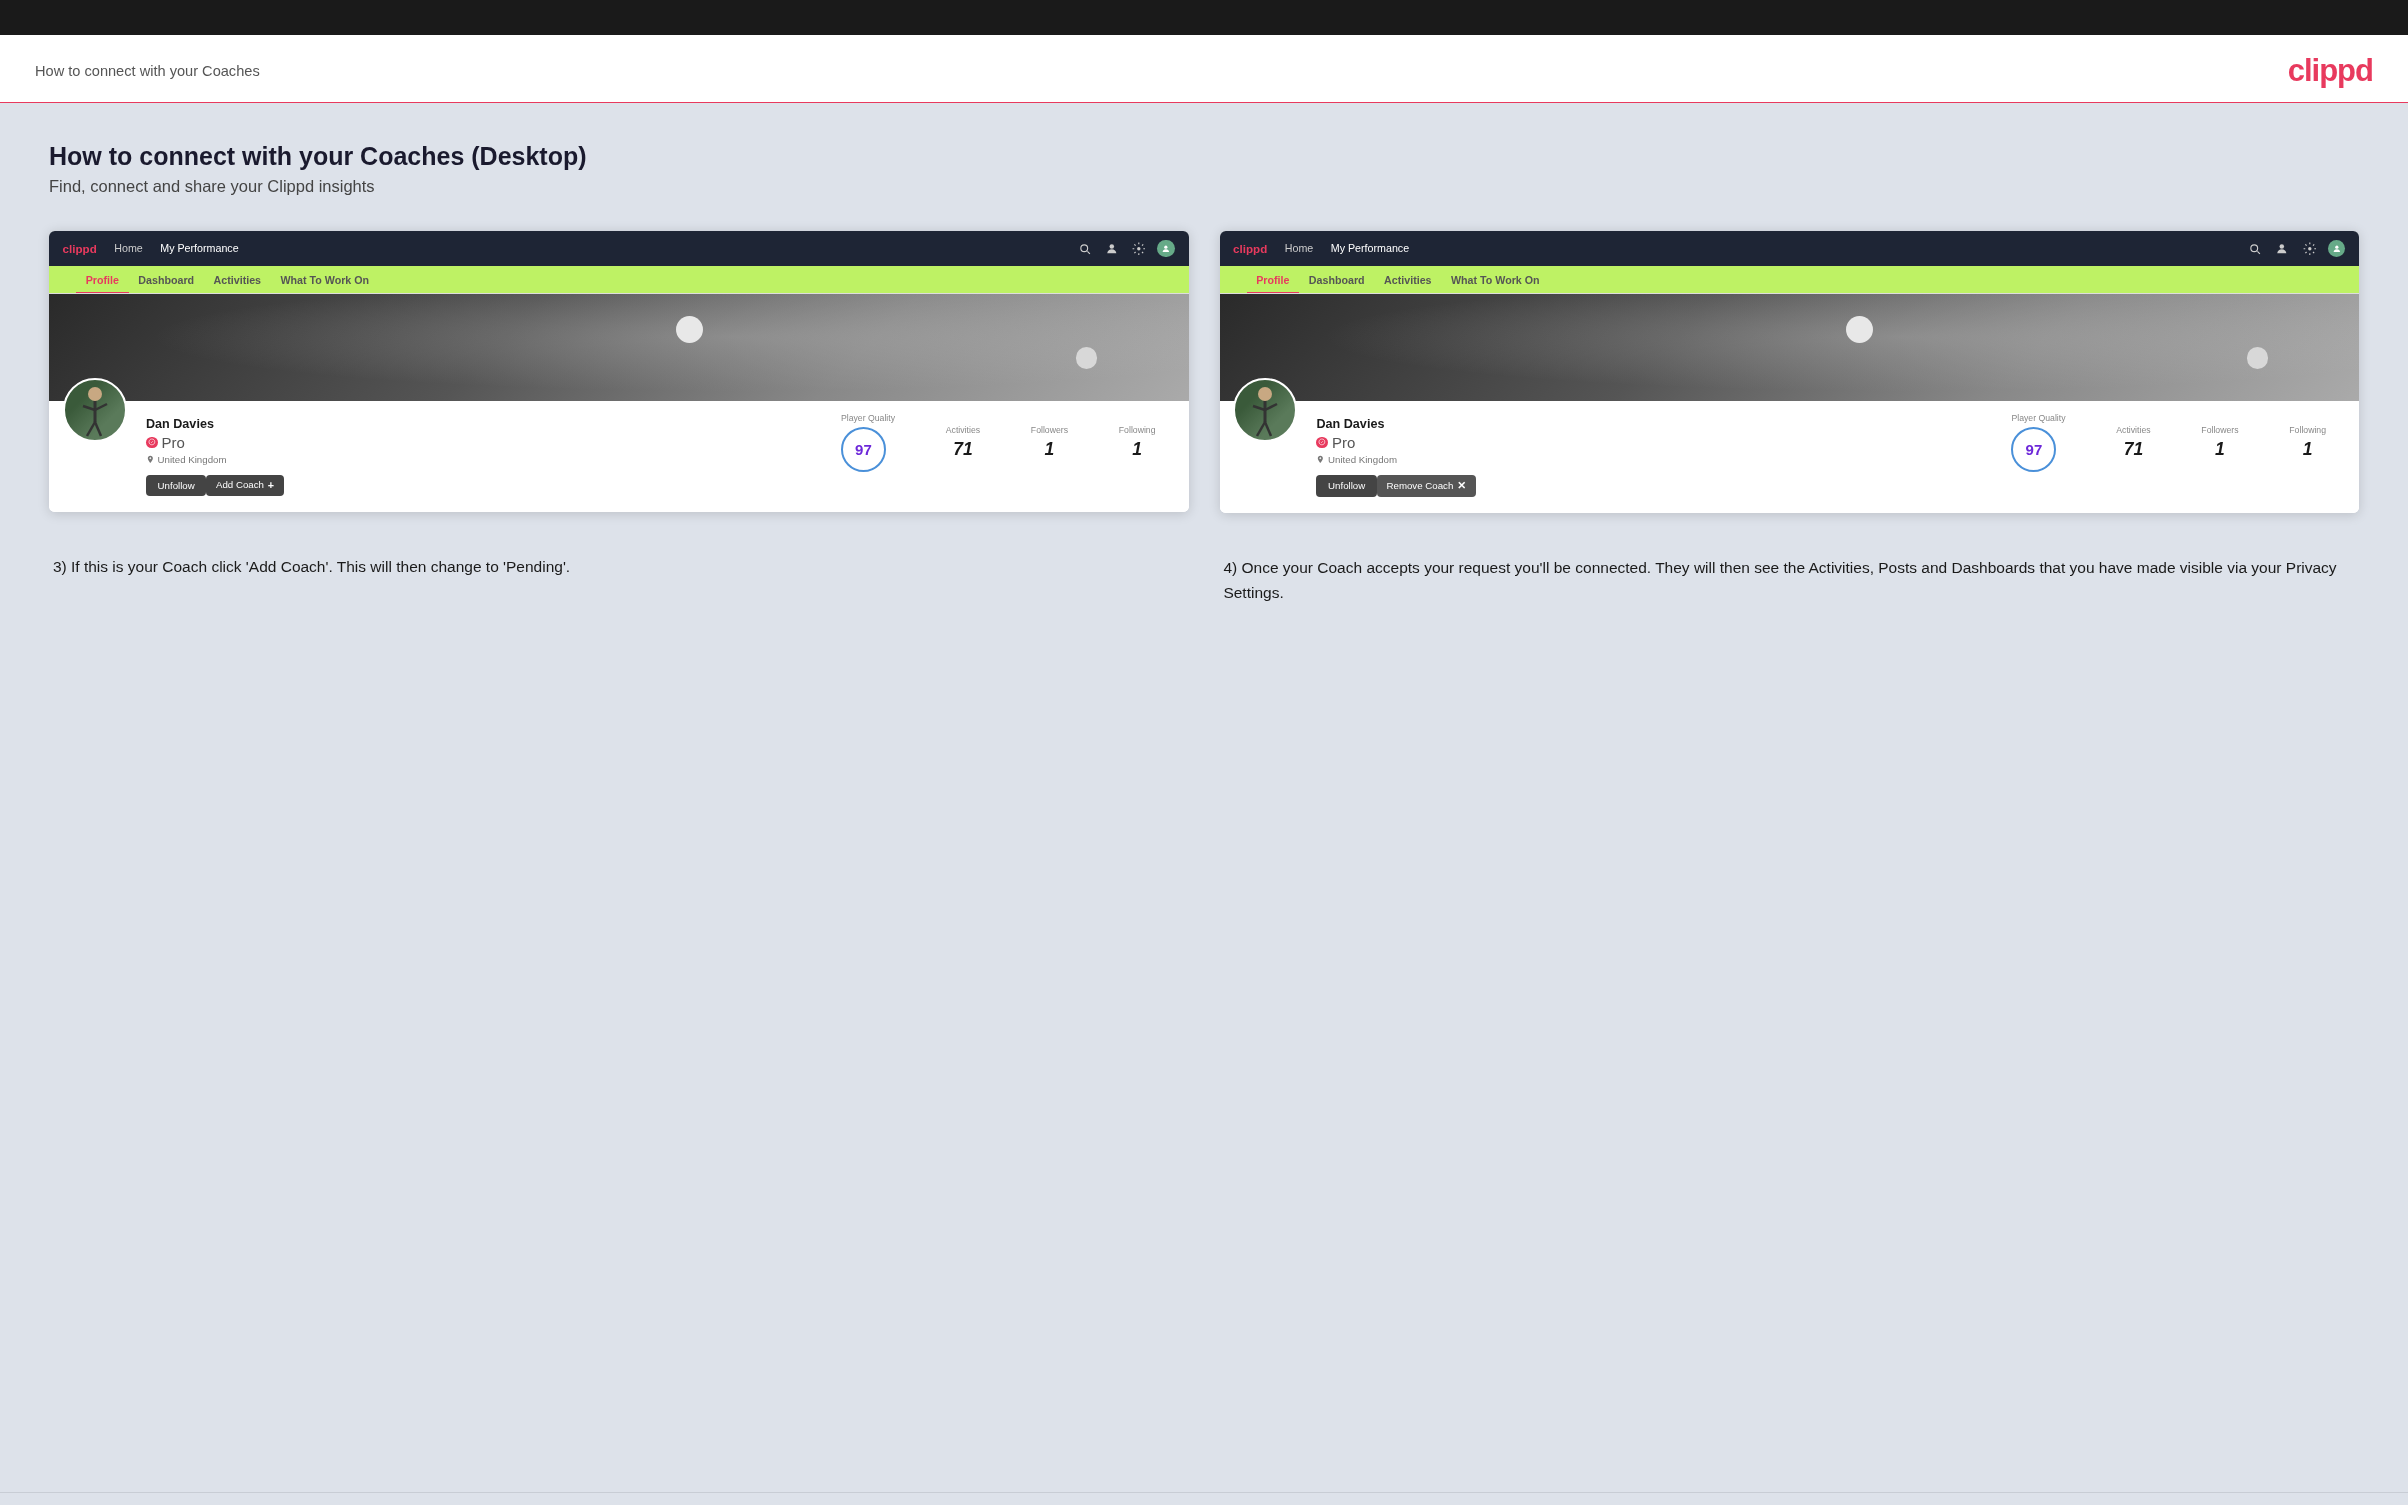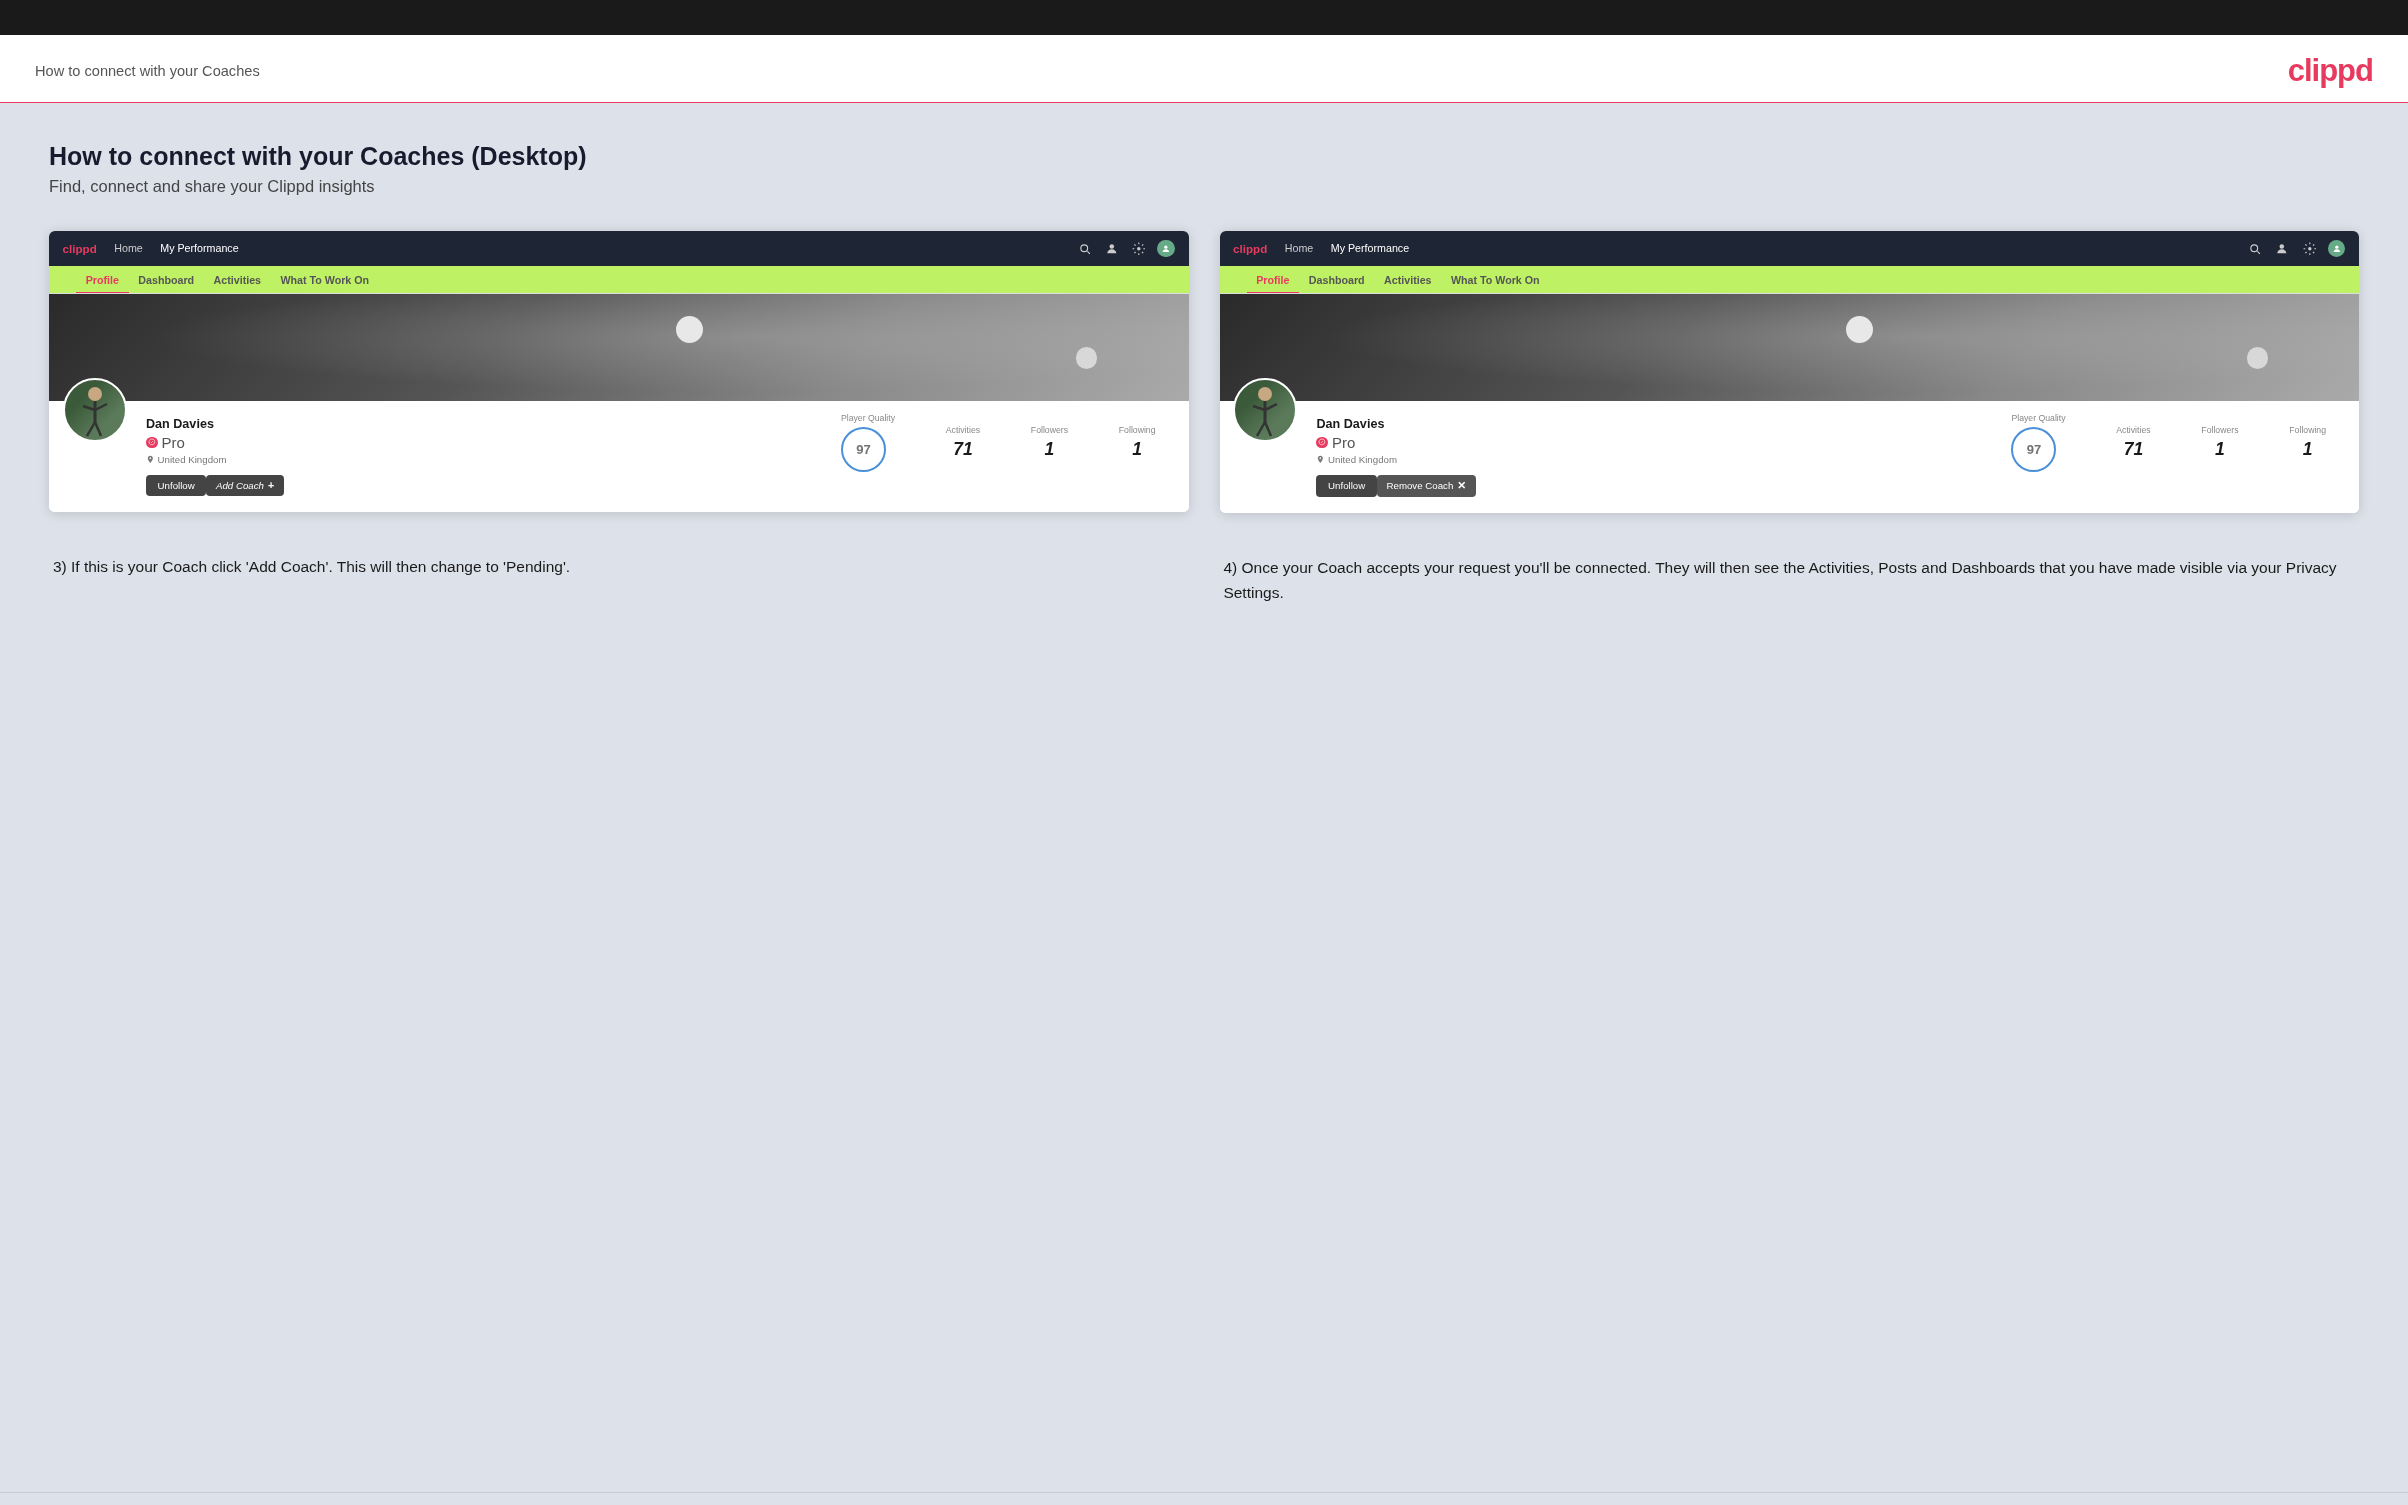--- a/index.html
+++ b/index.html
@@ -248,23 +248,22 @@
     }
     .mock-btn-addcoach {
       background: #444;
       color: #fff;
       border: none;
       border-radius: 3.9px;
       padding: 4.9px 9.7px;
       font-size: 9.7px;
       cursor: pointer;
       display: flex;
-      align-items: flex-end;
+      align-items: flex-start;
       gap: 3.9px;
-      font-style: italic;
     }
     .mock-btn-removecoach {
       background: #555;
       color: #fff;
       border: none;
       border-radius: 3.9px;
       padding: 4.9px 9.7px;
       font-size: 9.7px;
       cursor: pointer;
       display: flex;
@@ -295,23 +294,23 @@
       font-style: italic;
     }
     .mock-quality-circle {
       width: 45px;
       height: 45px;
       border-radius: 50%;
       border: 2.9px solid #4a90d9;
       display: flex;
       align-items: center;
       justify-content: center;
-      font-size: 13px;
+      font-size: 15px;
       font-weight: 700;
-      color: #737373;
+      color: #6d28d9;
     }
 
     
     .step-description {
       font-size: 15.5px;
       color: #1a1a1a;
       line-height: 1.6;
       padding: 0 3.9px;
       margin-top: 24px;
     }

